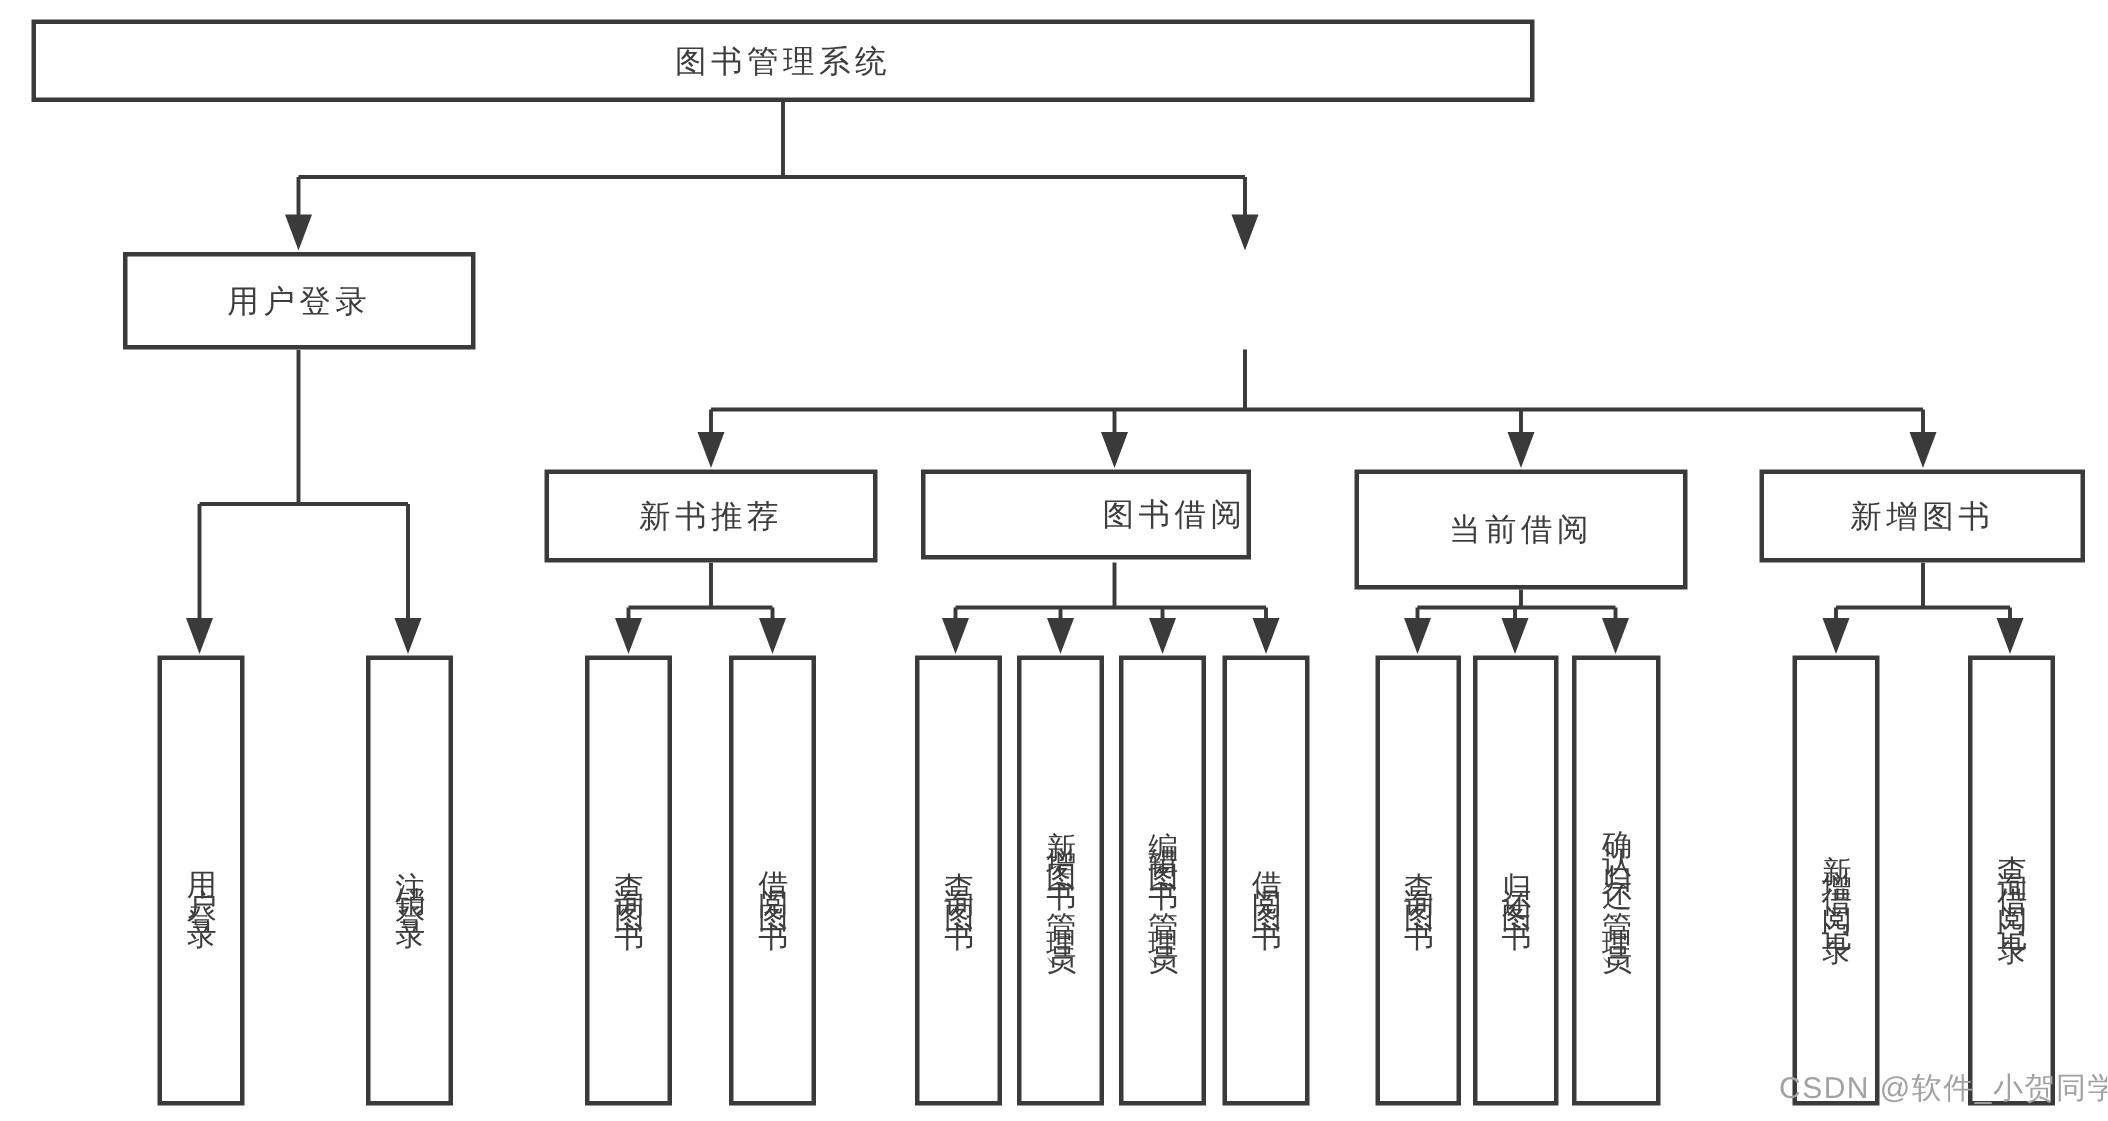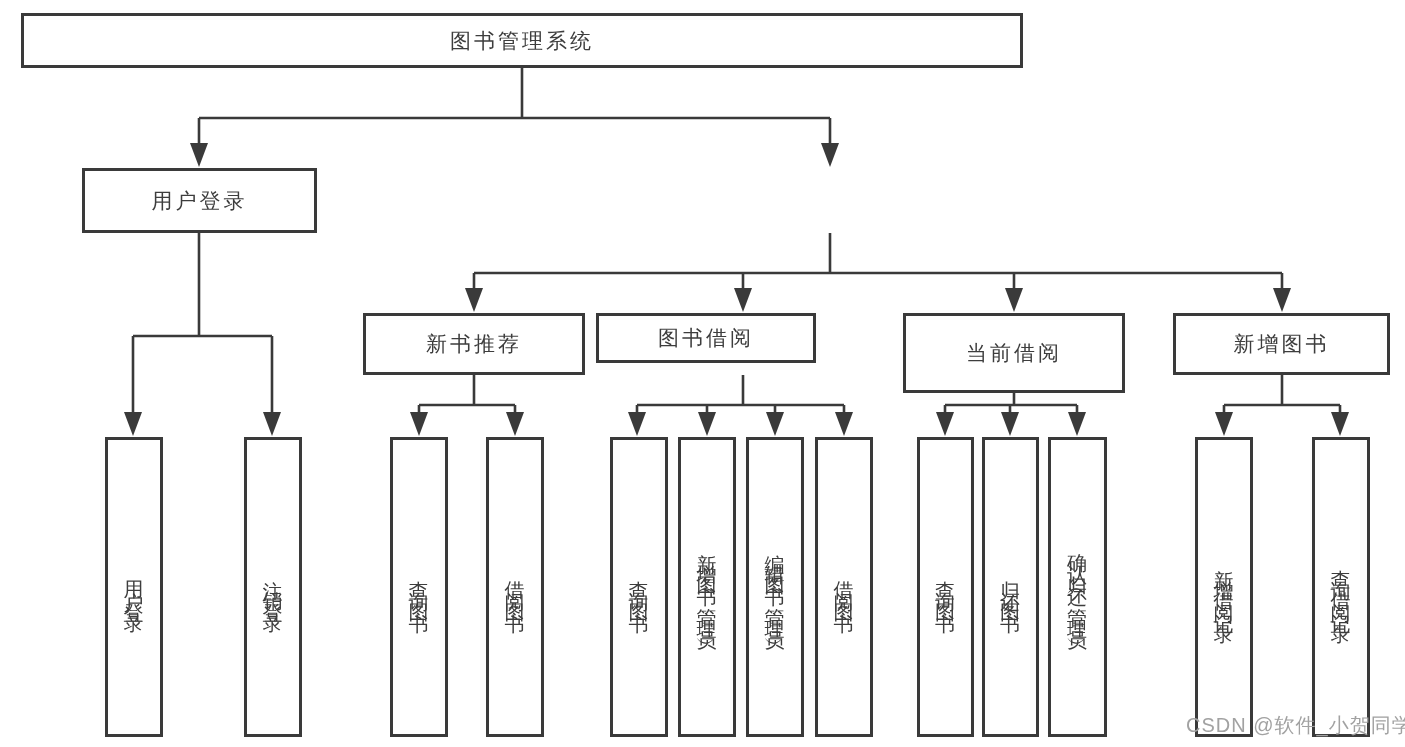--- a/index.html
+++ b/index.html
@@ -92,21 +92,21 @@
     <span class="h-label">图书管理系统</span>
   </div>
 
   <div class="box" style="left:82px; top:168px; width:235px; height:65px;">
     <span class="h-label">用户登录</span>
   </div>
 
   <div class="box" style="left:363px; top:313px; width:222px; height:62px;">
     <span class="h-label">新书推荐</span>
   </div>
-  <div class="box" style="left:596px; top:313px; width:220px; height:50px;">
+  <div class="box" style="left:614px; top:313px; width:220px; height:60px;justify-content:flex-end;">
     <span class="h-label">图书借阅</span>
   </div>
   <div class="box" style="left:903px; top:313px; width:222px; height:80px;">
     <span class="h-label">当前借阅</span>
   </div>
   <div class="box" style="left:1173px; top:313px; width:217px; height:62px;">
     <span class="h-label">新增图书</span>
   </div>
 
   <div class="box" style="left:105px; top:437px; width:58px; height:300px;">

